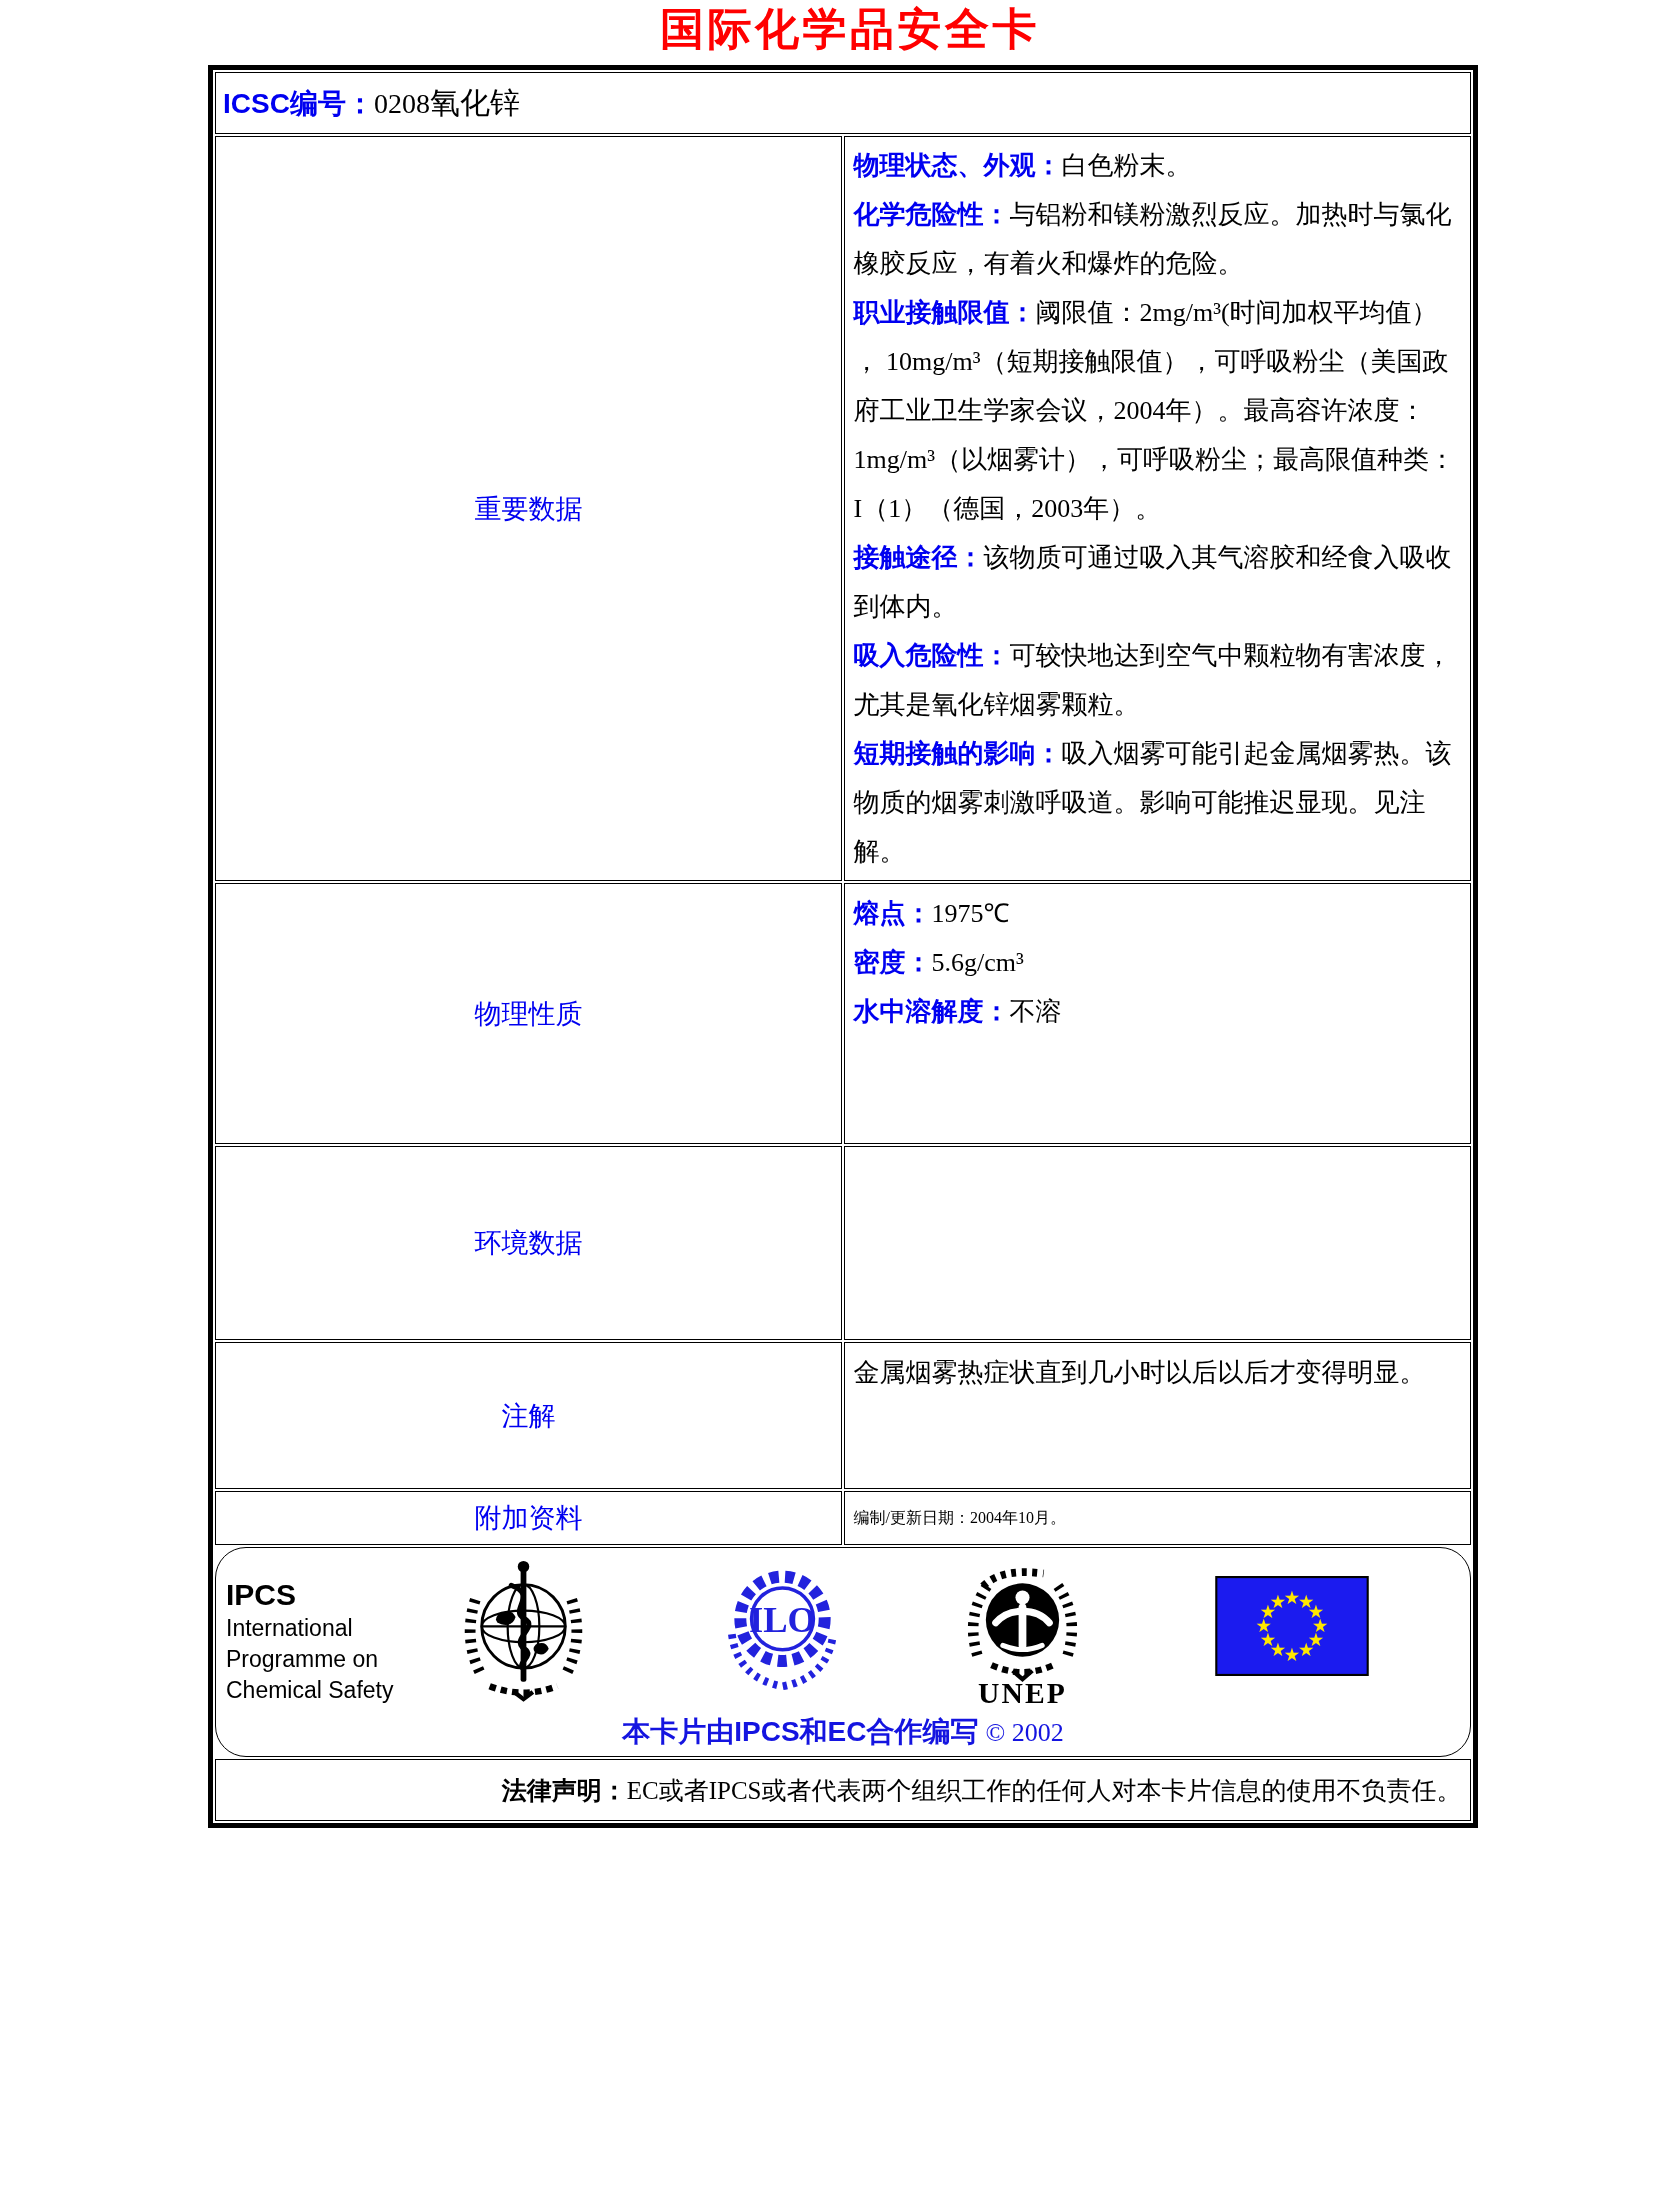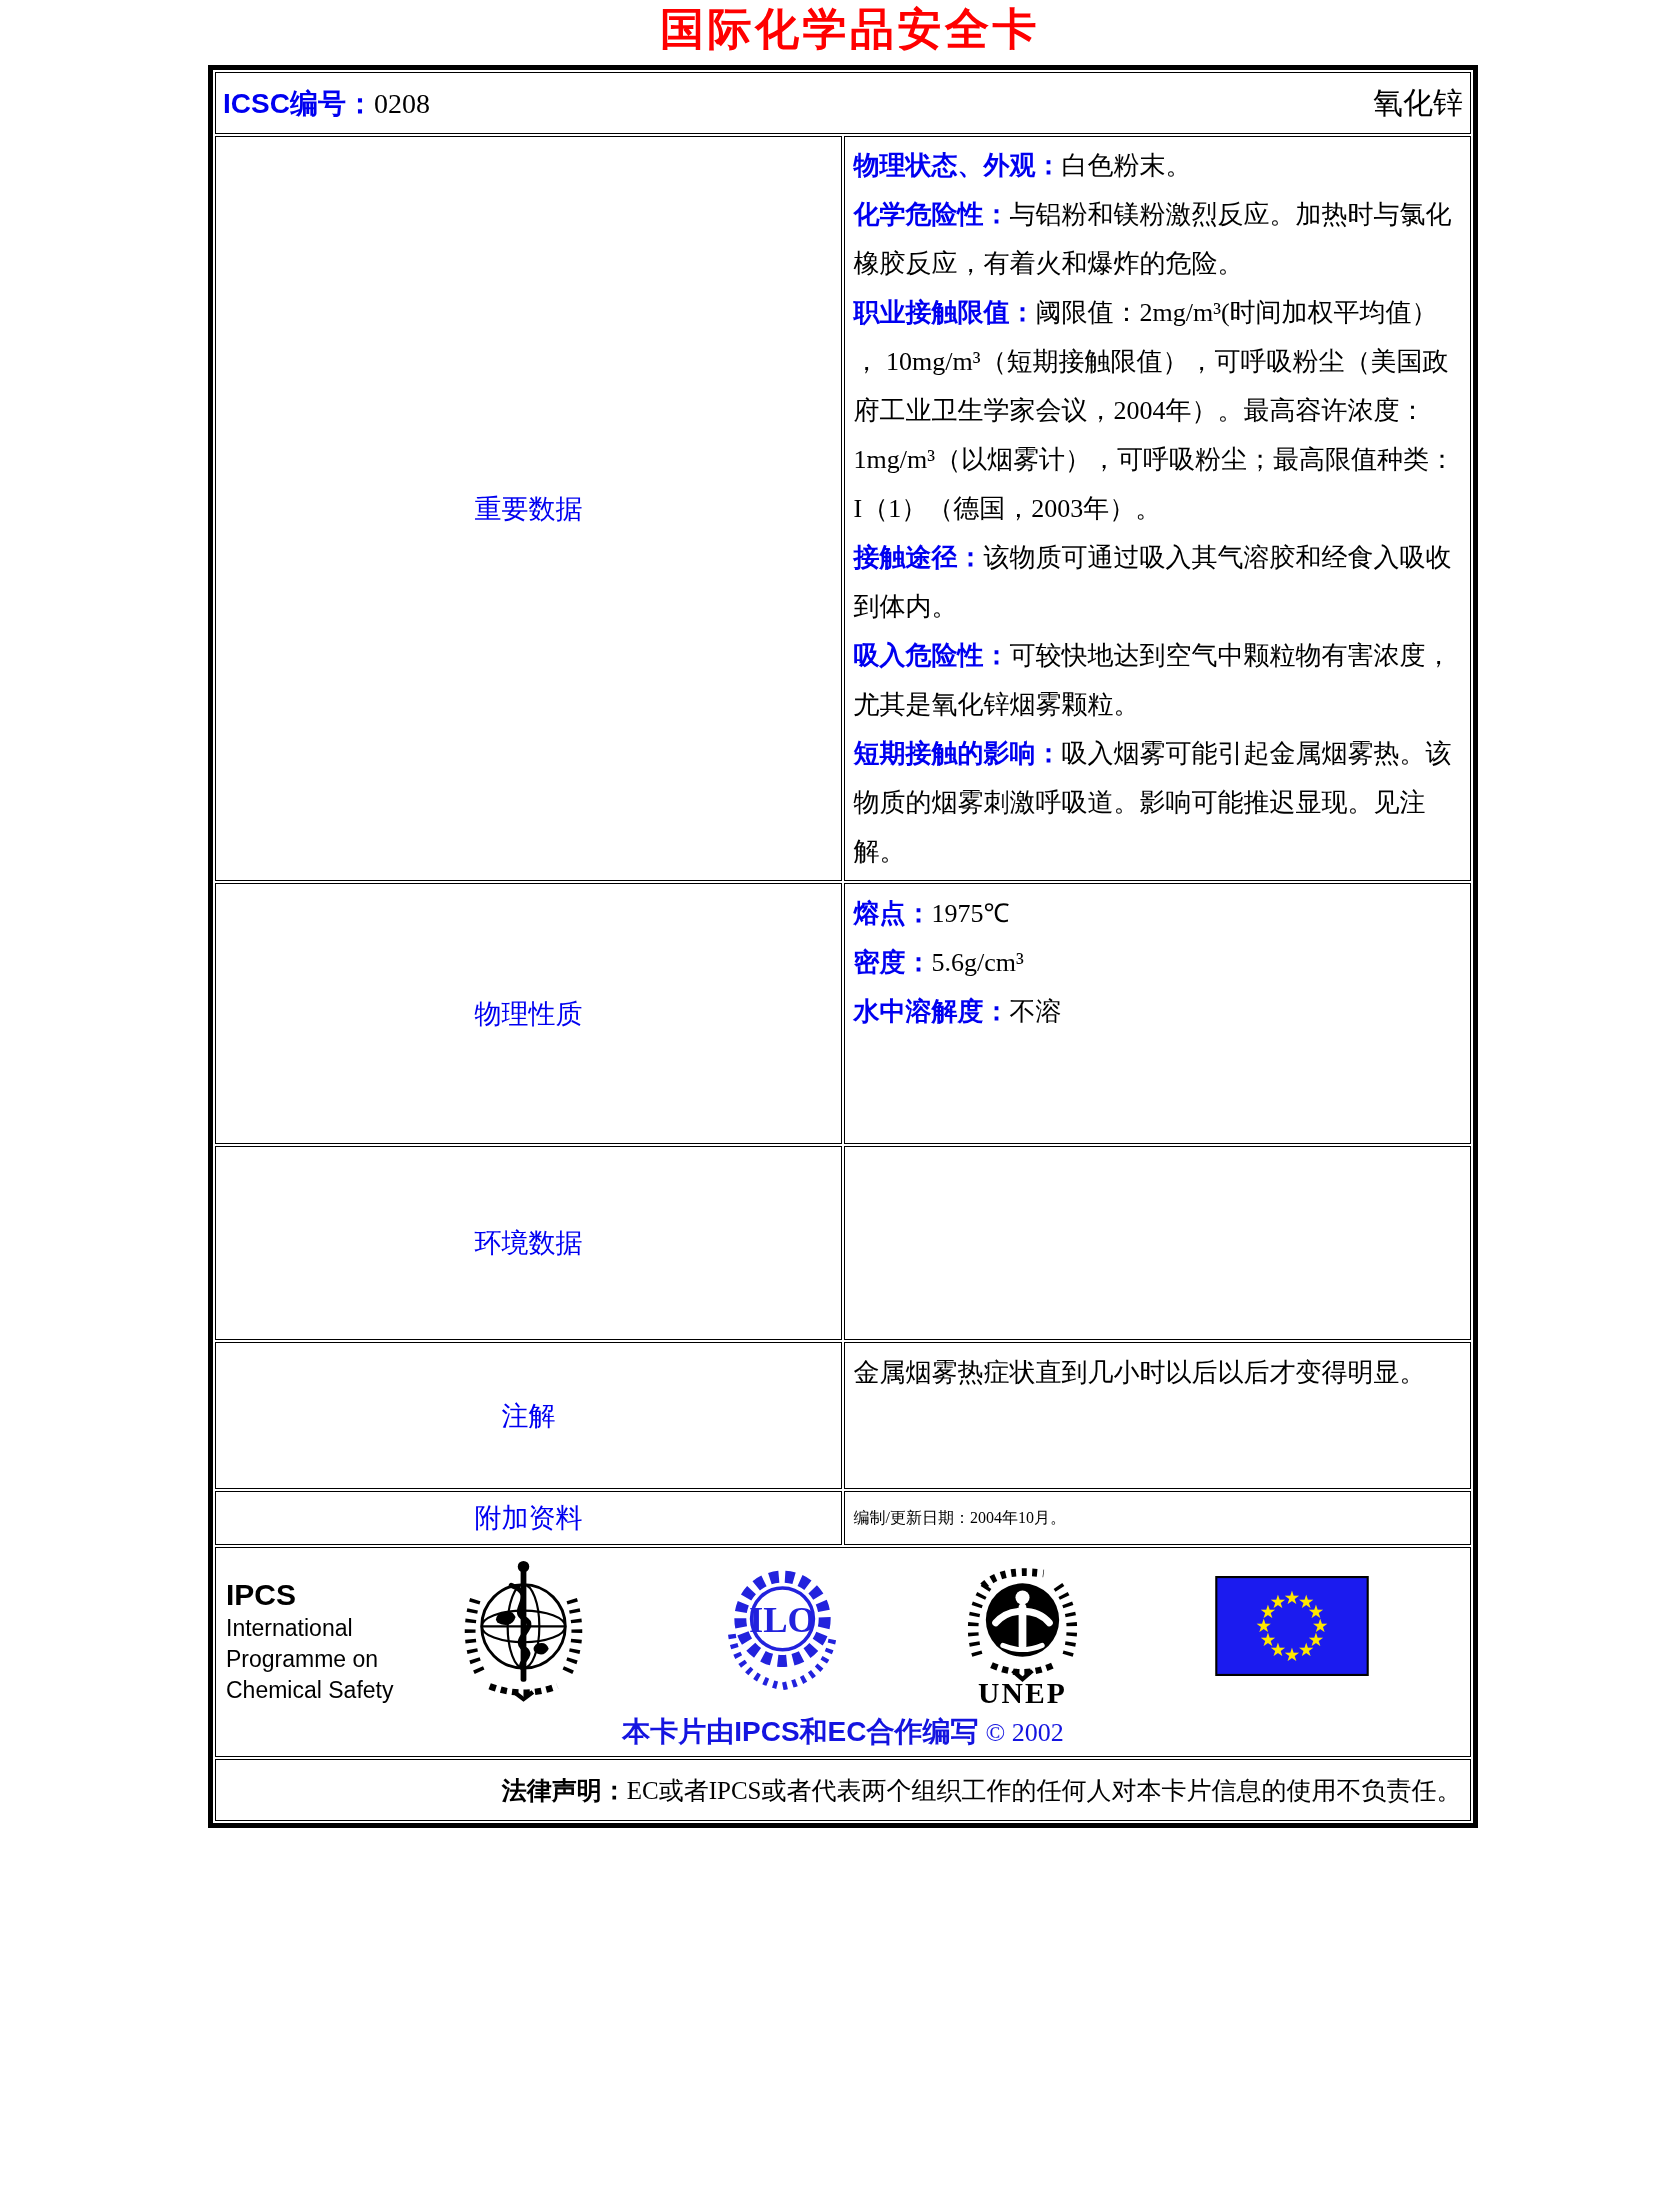--- a/index.html
+++ b/index.html
@@ -25,29 +25,29 @@
     color:#0000f0; font-family:"Liberation Sans", sans-serif;
     font-weight:normal; font-size:27px;
   }
   td.sec-content { padding:4.2px 8.5px; font-size:26px; line-height:49px; }
   .para { margin:0; }
   .plabel {
     color:#0000f0; font-family:"Liberation Sans", sans-serif; font-weight:bold;
   }
   
   td.hdr-cell { vertical-align:middle; padding:4.2px 7px; }
-  .hdr-wrap { display:flex; justify-content:space-between; align-items:baseline; }
+  .hdr-wrap { display:flex; justify-content:flex-start; align-items:baseline; }
   .hdr-left { font-size:28px; }
   .hdr-label { color:#0000f0; font-family:"Liberation Sans", sans-serif; font-weight:bold; }
   .hdr-num { font-size:28px; }
   .hdr-name { font-size:30px; }
   
   td.addinfo-content { vertical-align:middle; padding:1.4px 8.5px; font-size:16px; line-height:42px; }
   
-  td.logos-cell { position:relative; padding:0; }
+  td.logos-cell { position:relative; padding:0;border-radius:31px; }
   .ipcs-block { position:absolute; left:10px; top:28px; font-family:"Liberation Sans", sans-serif; }
   .ipcs-acronym { font-size:30px; font-weight:bold; line-height:37px; }
   .ipcs-line { font-size:23px; line-height:31px; }
   .logo { position:absolute; }
   .logo-who  { left:239px; top:10px; }
   .logo-ilo  { left:506px; top:15.5px; }
   .logo-unep { left:743px; top:10px; }
   .logo-eu   { left:999px; top:28px; }
   .logos-caption {
     position:absolute; left:0; bottom:5.6px; width:100%; text-align:center;

